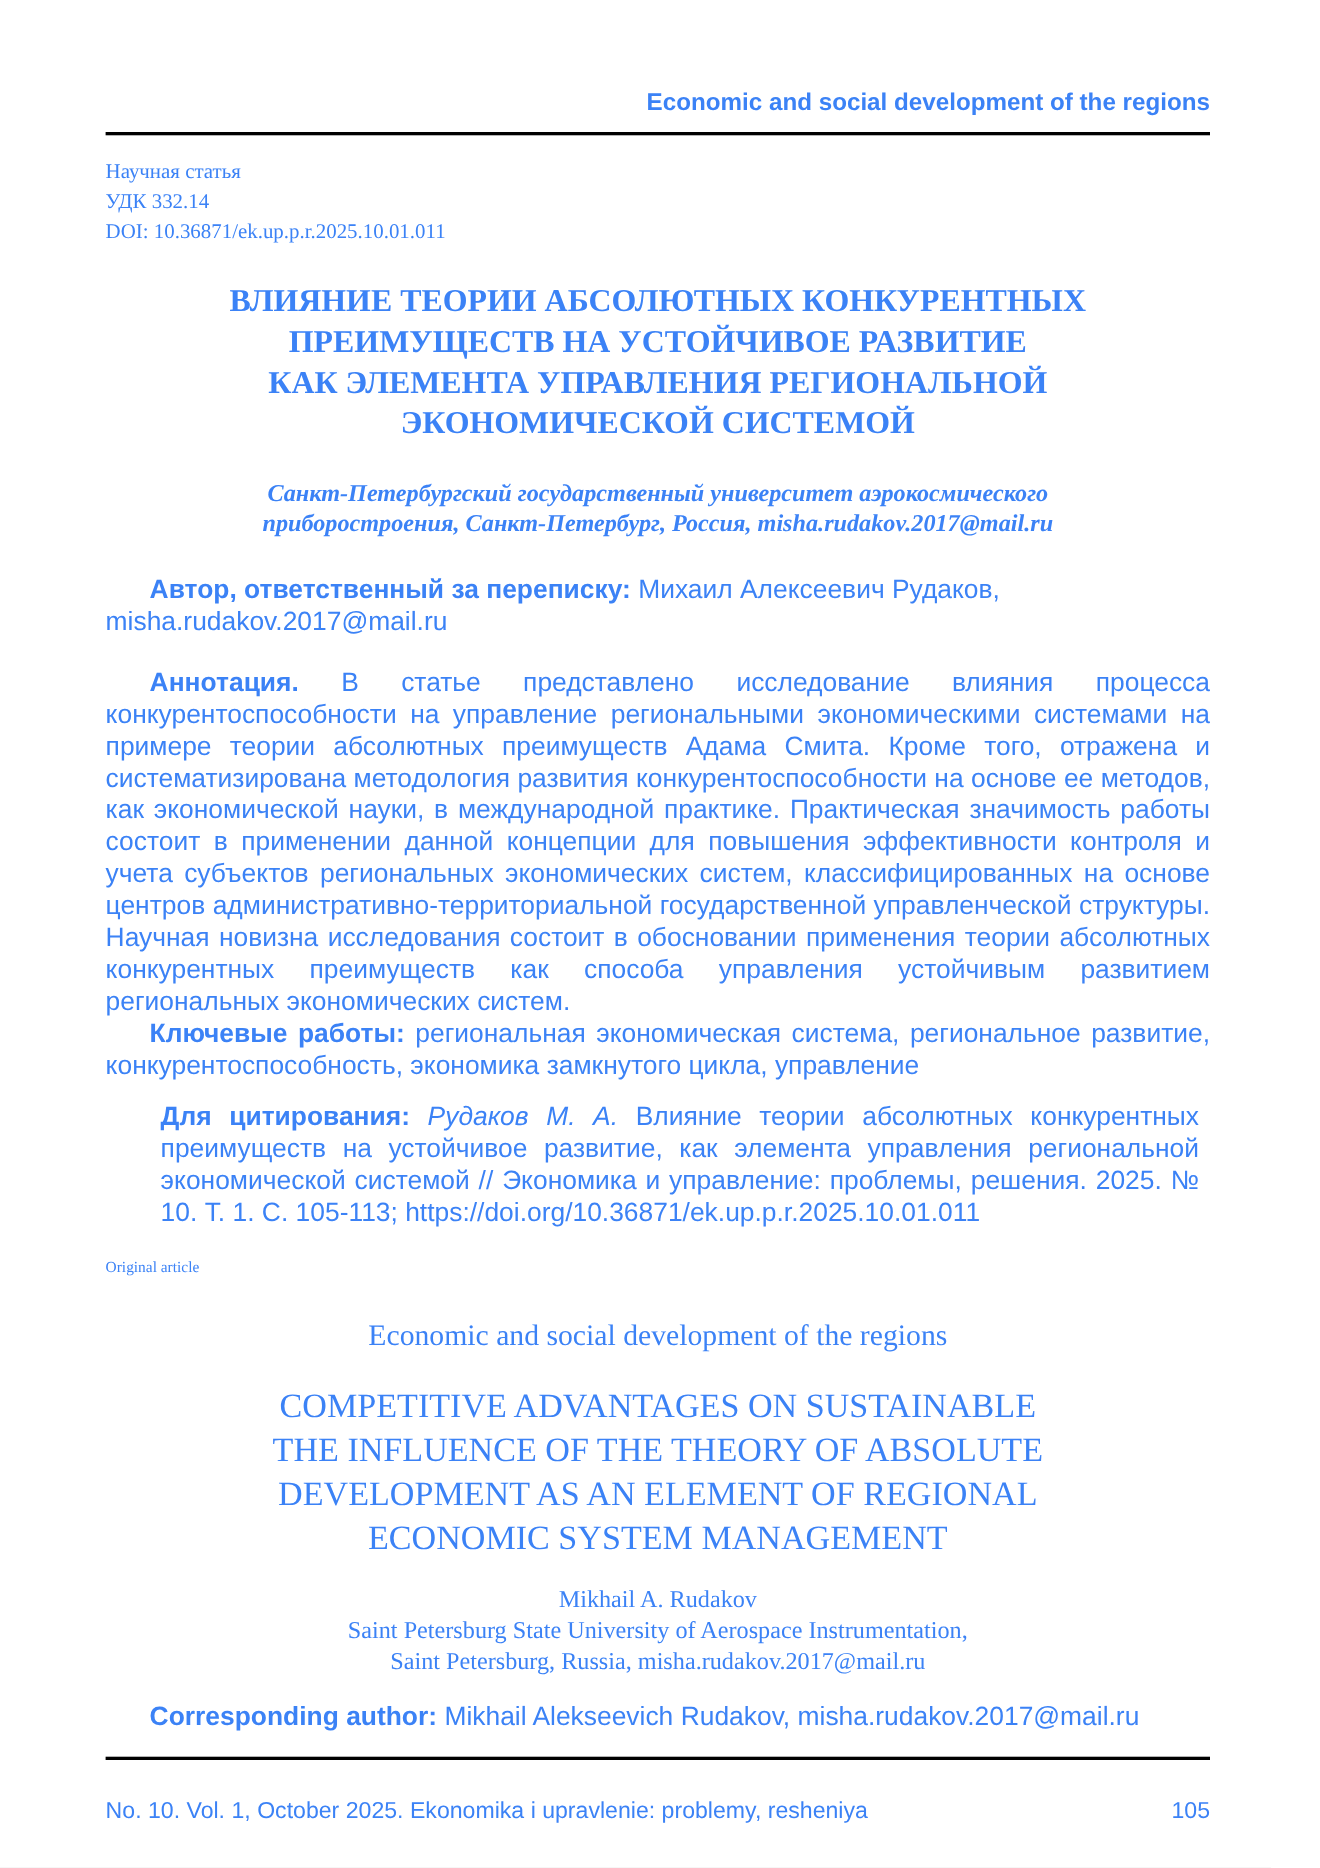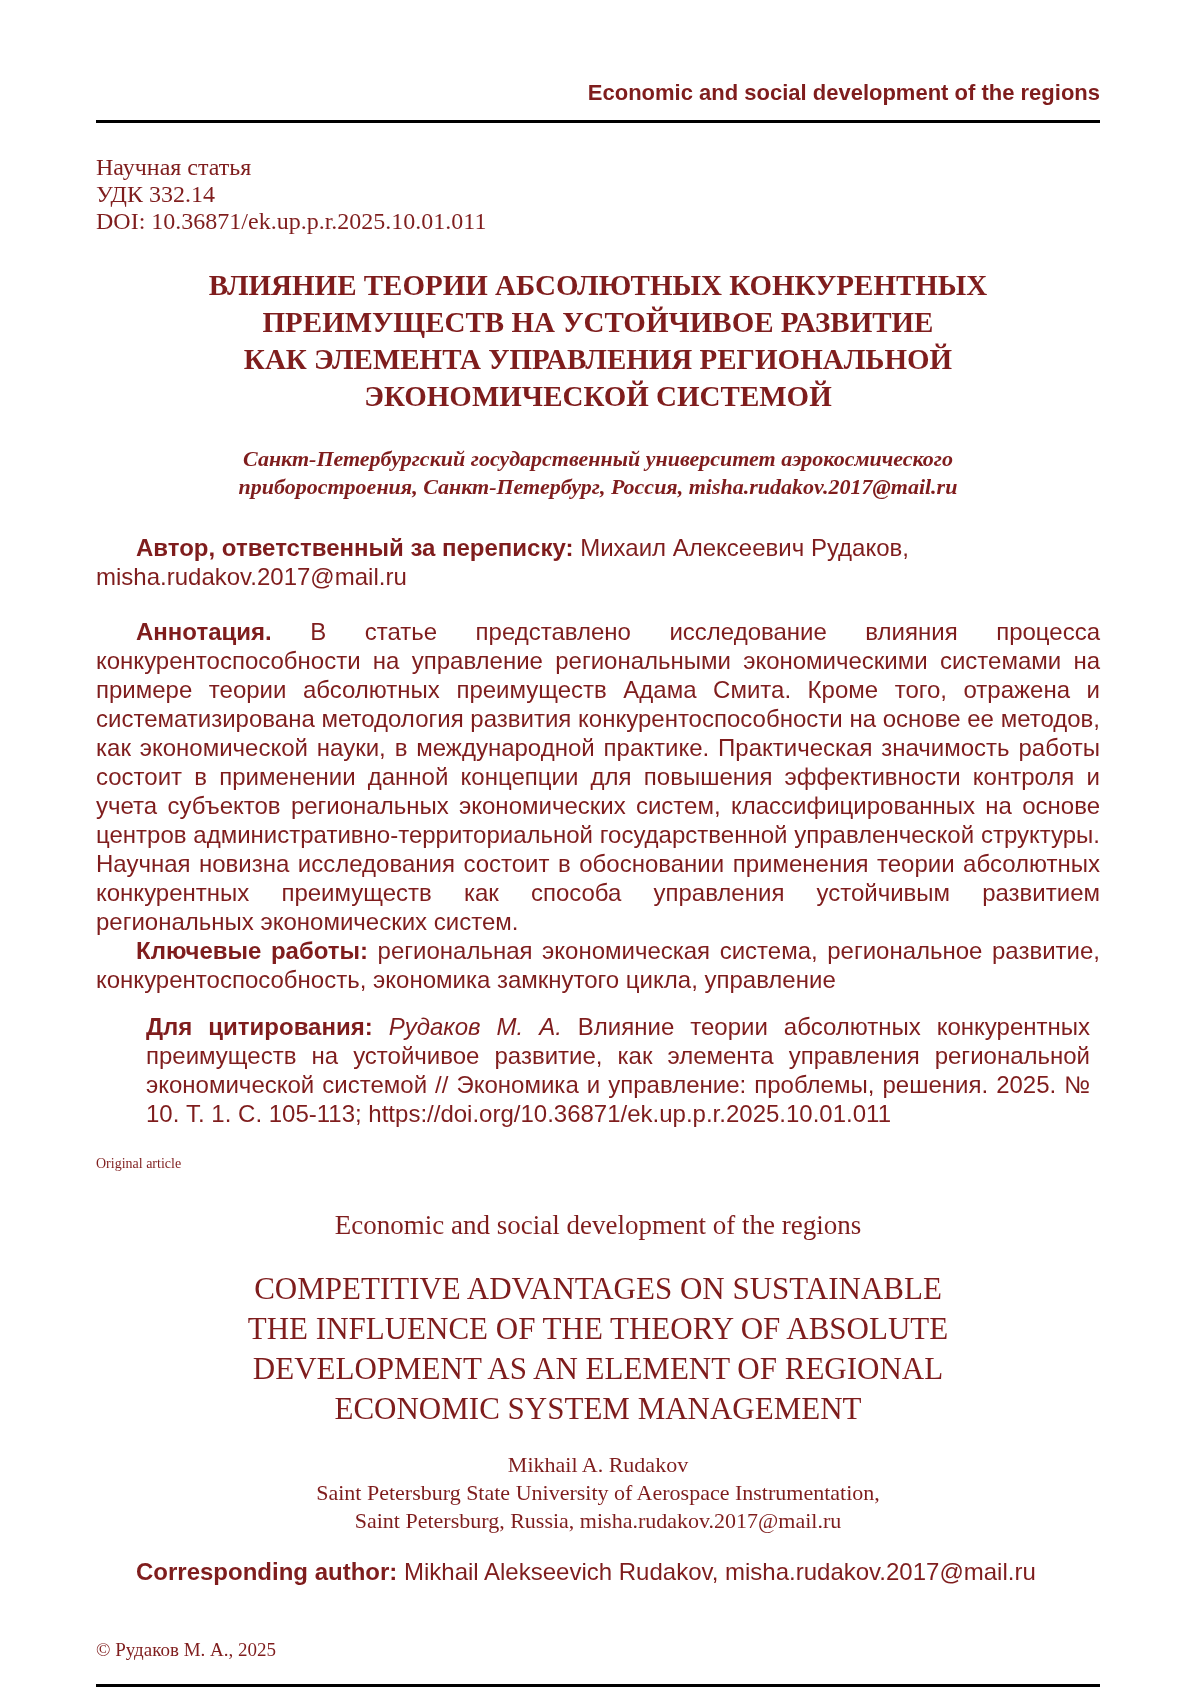--- a/index.html
+++ b/index.html
@@ -2,41 +2,41 @@
 <html><head>
 <meta charset="utf-8">
 <style>
   * { margin: 0; padding: 0; box-sizing: border-box; }
   html, body { background: #e8e8e8; }
   .page {
     width: 1200px;
     height: 1698px;
     margin: 0 auto;
     background: #ffffff;
-    color: #7f1d1d;
+    color: #3b82f6;
     padding: 80px 100px 40px 96px;
     position: relative;
     font-family: "Liberation Serif", serif;
   }
   .running-head {
     text-align: right;
     font-family: "Liberation Sans", sans-serif;
     font-weight: bold;
     font-size: 22px;
     line-height: 26px;
   }
   .head-rule {
     margin-top: 14px;
     height: 0;
     border: none;
     border-top: 3.5px solid #000000;
   }
   .meta-block {
-    margin-top: 31px;
-    font-size: 24px;
+    margin-top: 20px;
+    font-size: 19px;
     line-height: 27px;
   }
   .ru-title {
     margin-top: 32px;
     text-align: center;
     font-weight: bold;
     font-size: 29px;
     line-height: 37px;
   }
   .ru-author-block {
@@ -155,21 +155,20 @@
   </div>
 
   <div class="en-author-block">
     <div>Mikhail A. Rudakov</div>
     <div>Saint Petersburg State University of Aerospace Instrumentation,</div>
     <div>Saint Petersburg, Russia, misha.rudakov.2017@mail.ru</div>
   </div>
 
   <p class="sans-par indent en-corresponding"><span class="bold">Corresponding author:</span> <span>Mikhail Alekseevich Rudakov, misha.rudakov.2017@mail.ru</span></p>
 
-  <div class="copyright">© Рудаков М. А., 2025</div>
 
   <hr class="foot-rule">
 
   <div class="footer-line">
     <span>No. 10. Vol. 1, October 2025. Ekonomika i upravlenie: problemy, resheniya</span>
     <span>105</span>
   </div>
 
 </div>
 

